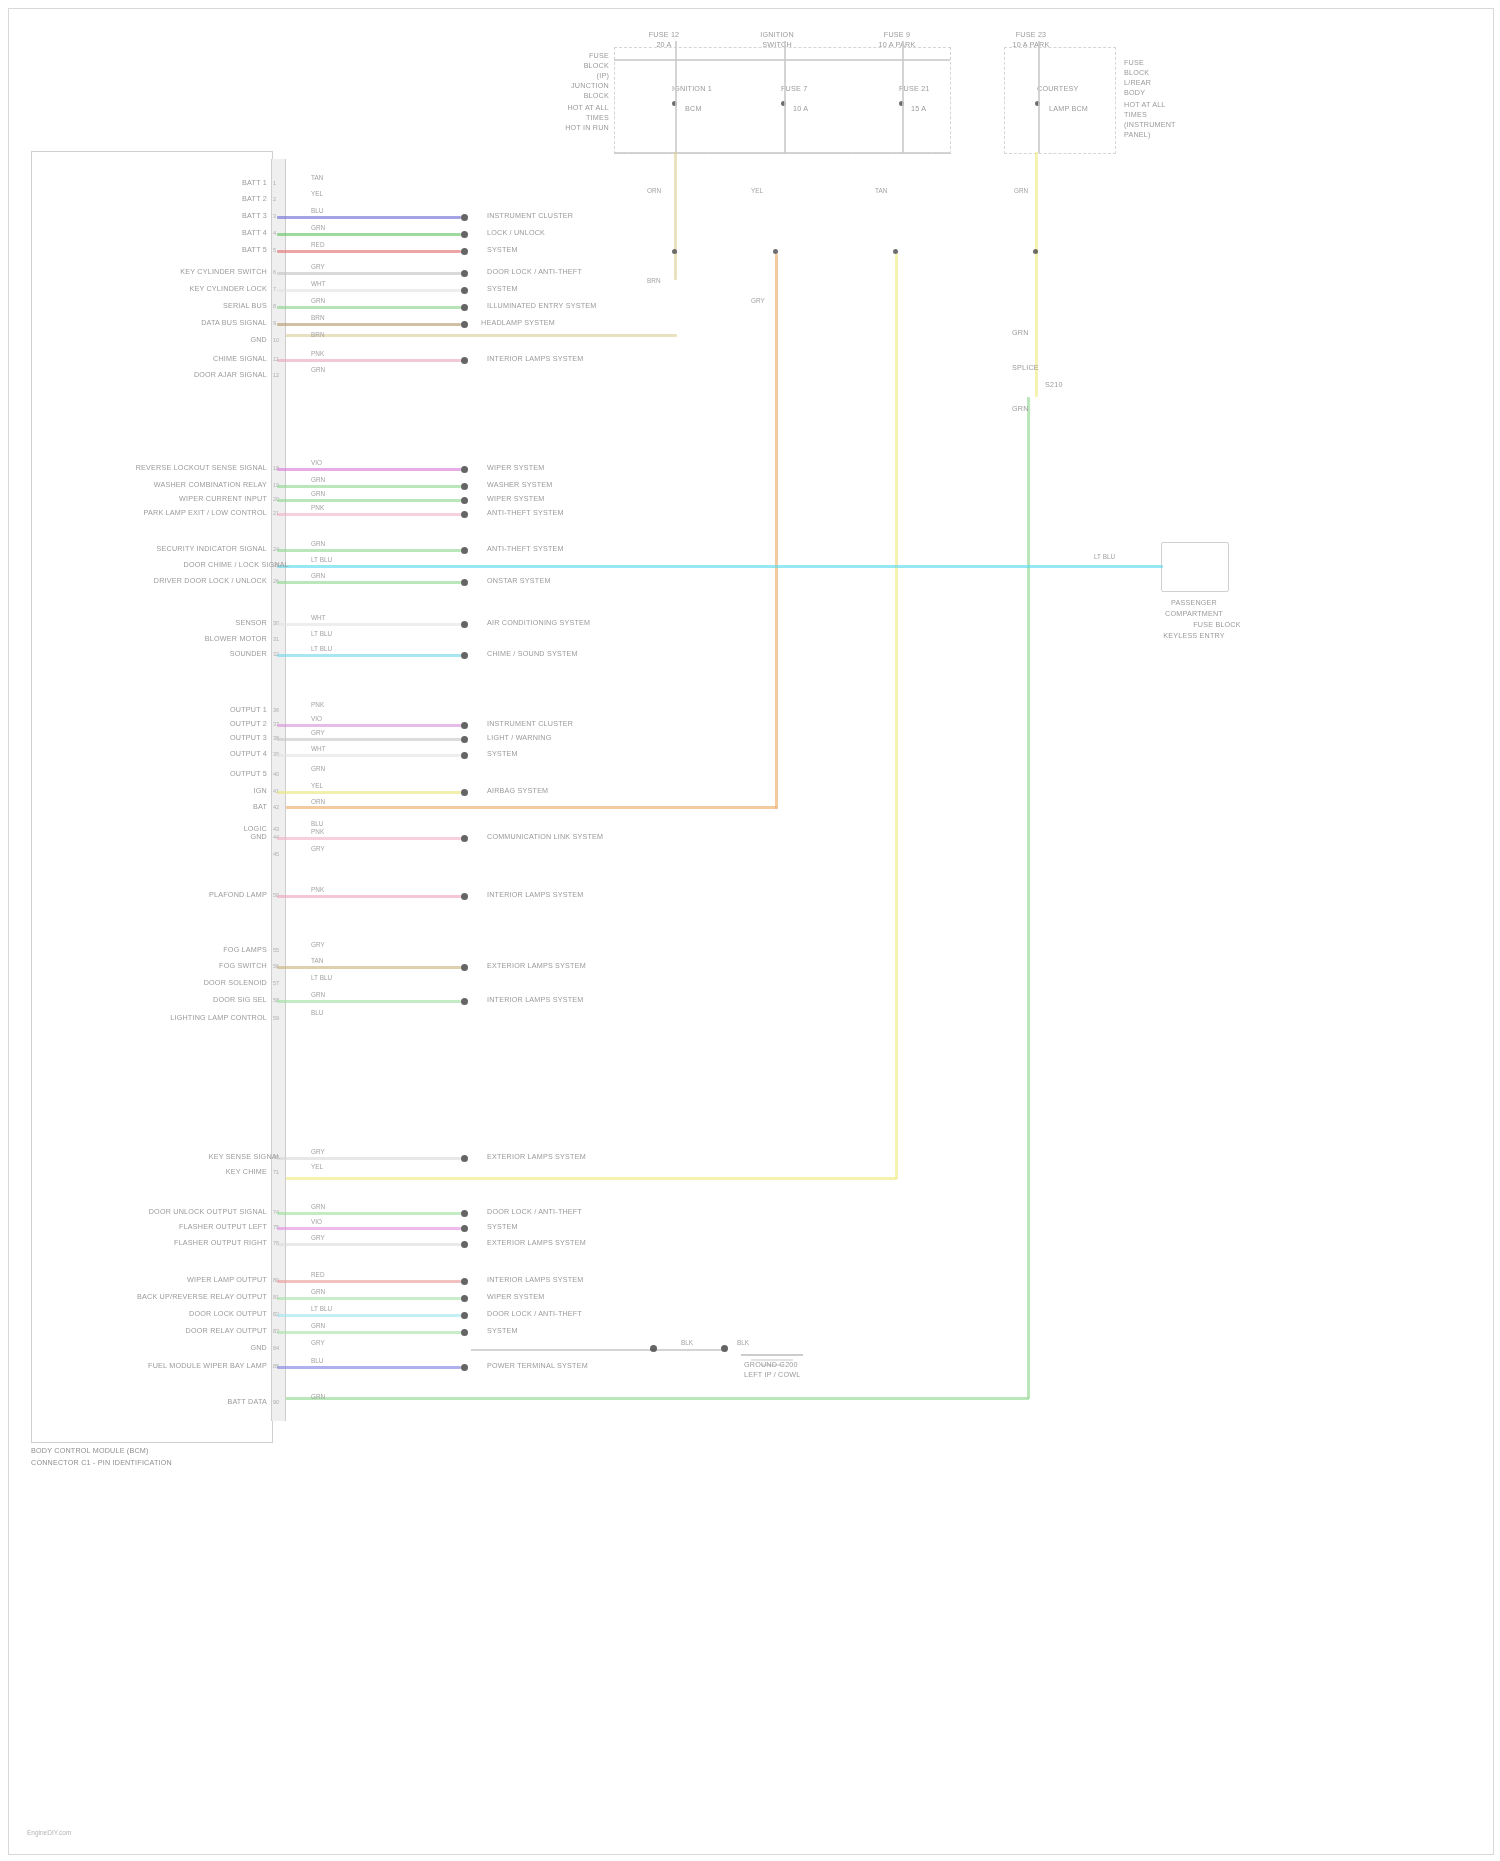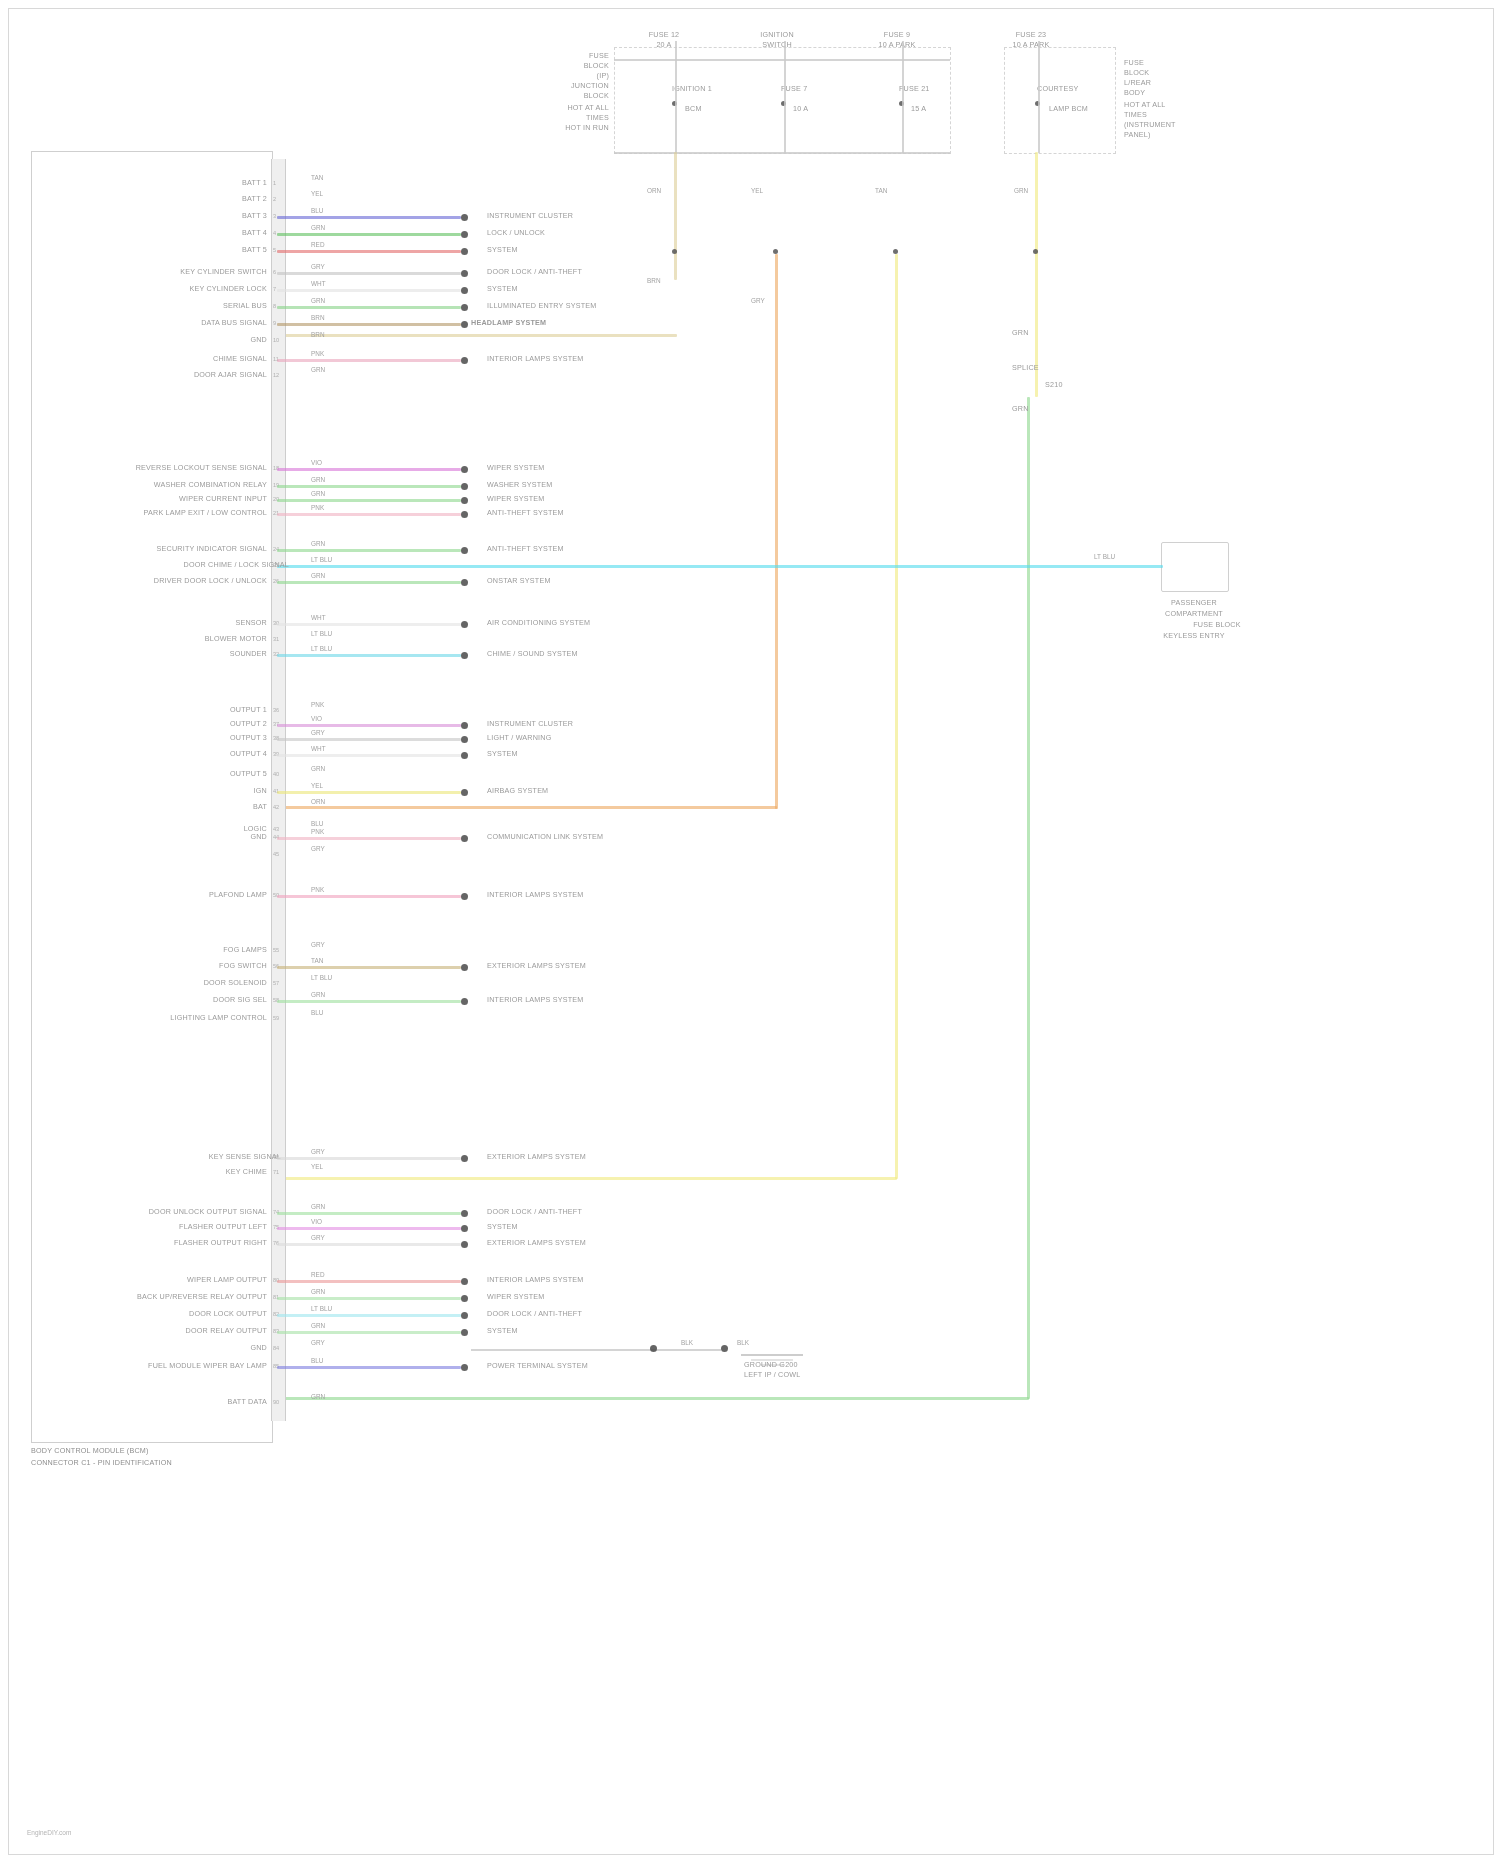--- a/index.html
+++ b/index.html
@@ -199,21 +199,21 @@
         <div class="pin" style="left: 264px; top: 294px;">8</div>
         <div class="wire" style="left: 268px; top: 297px; width: 184px; background: rgb(137, 212, 137);"></div>
         <div class="code" style="left: 302px; top: 288px;">GRN</div>
         <div class="dot" style="left: 452px; top: 295px;"></div>
         <div class="lbl" style="left: 478px; top: 293px;">ILLUMINATED ENTRY SYSTEM</div>
         <div class="lbl r" style="left: 258px; top: 310px;">DATA BUS SIGNAL</div>
         <div class="pin" style="left: 264px; top: 311px;">9</div>
         <div class="wire" style="left: 268px; top: 314px; width: 184px; background: rgb(180, 154, 106);"></div>
         <div class="code" style="left: 302px; top: 305px;">BRN</div>
         <div class="dot" style="left: 452px; top: 312px;"></div>
-        <div class="lbl" style="left: 462px; top: 310px; font-weight: bold;">HEADLAMP SYSTEM</div>
+        <div class="lbl" style="left: 472px; top: 310px;">HEADLAMP SYSTEM</div>
         <div class="lbl r" style="left: 258px; top: 327px;">GND</div>
         <div class="pin" style="left: 264px; top: 328px;">10</div>
         <div class="wire" style="left: 268px; top: 331px; background: rgb(180, 154, 106);"></div>
         <div class="code" style="left: 302px; top: 322px;">BRN</div>
         <div class="lbl r" style="left: 258px; top: 346px;">CHIME SIGNAL</div>
         <div class="pin" style="left: 264px; top: 347px;">11</div>
         <div class="wire" style="left: 268px; top: 350px; width: 184px; background: rgb(234, 167, 189);"></div>
         <div class="code" style="left: 302px; top: 341px;">PNK</div>
         <div class="dot" style="left: 452px; top: 348px;"></div>
         <div class="lbl" style="left: 478px; top: 346px;">INTERIOR LAMPS SYSTEM</div>

